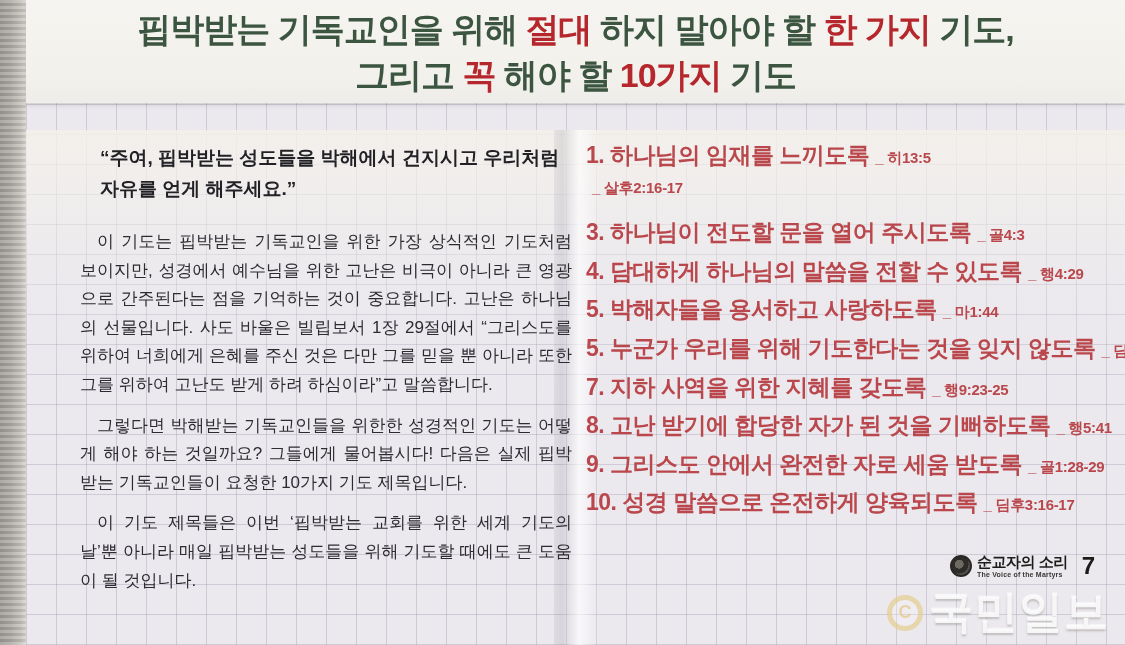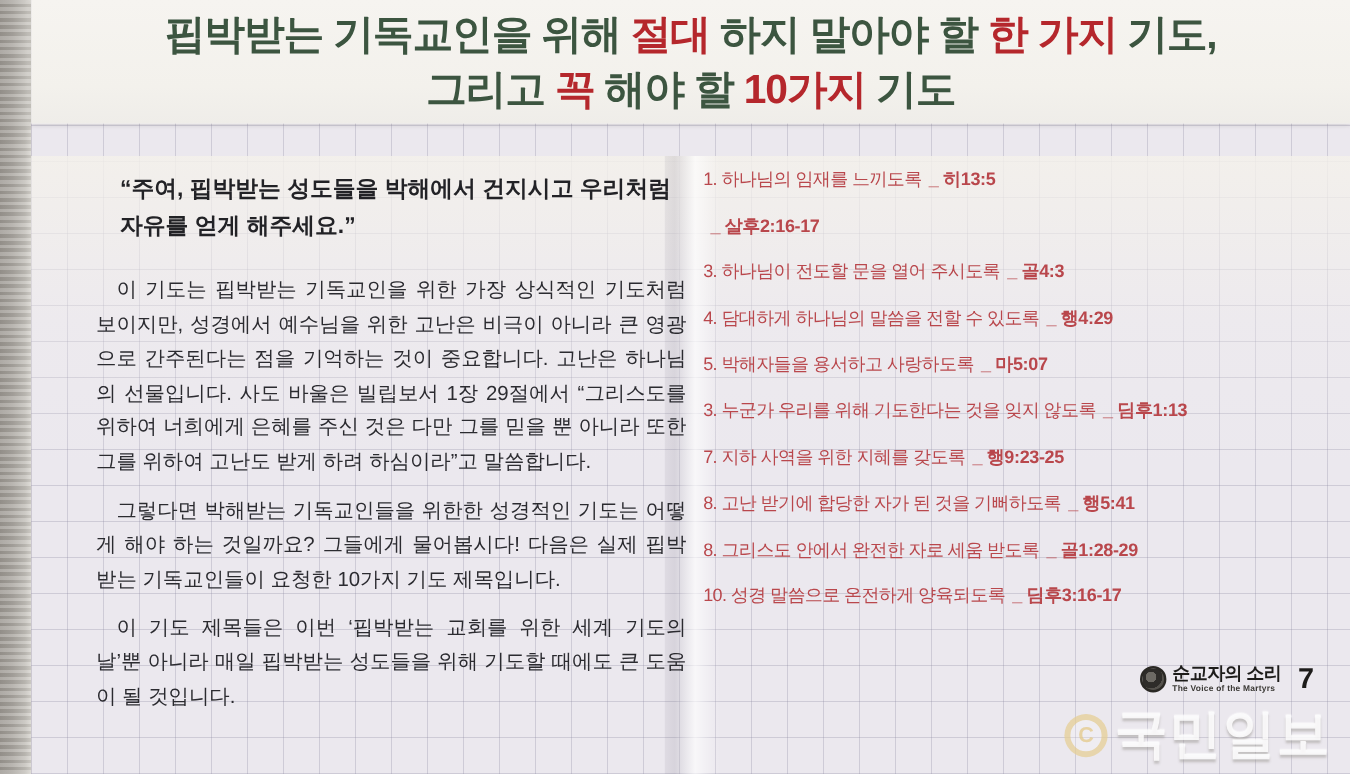--- a/index.html
+++ b/index.html
@@ -68,21 +68,21 @@
   }
   
   .right-col{
     position:absolute;left:560px;top:140px;width:540px;
     list-style:none;margin:0;padding:0;
   }
   .prayer{
     height:38.6px;display:flex;align-items:baseline;
     color:#b9474c;white-space:nowrap;
   }
-  .prayer .label{font-size:15px;font-weight:normal;letter-spacing:-0.5px;}
+  .prayer .label{font-size:23px;font-weight:bold;letter-spacing:-0.5px;}
   .prayer .ref{font-size:15px;font-weight:bold;margin-left:6px;letter-spacing:-0.3px;}
   
   .footer{
     position:absolute;right:30px;top:552px;
     display:flex;gap:14px;
   }
   .vom{display:flex;align-items:center;gap:5px;}
   .vom-icon{
     width:22px;height:22px;border-radius:50%;
     background:radial-gradient(circle at 40% 40%,#6d6a64 0 28%,#2e2c29 30% 60%,#55524d 62% 100%);
@@ -148,36 +148,36 @@
       <li class="prayer">
           <span class="label">3. 하나님이 전도할 문을 열어 주시도록</span>
           <span class="ref">_ 골4:3</span>
         </li>
       <li class="prayer">
           <span class="label">4. 담대하게 하나님의 말씀을 전할 수 있도록</span>
           <span class="ref">_ 행4:29</span>
         </li>
       <li class="prayer">
           <span class="label">5. 박해자들을 용서하고 사랑하도록</span>
-          <span class="ref">_ 마5:07</span>
-        </li>
-      <li class="prayer">
-          <span class="label">3. 누군가 우리를 위해 기도한다는 것을 잊지 않도록</span>
+          <span class="ref">_ 마1:44</span>
+        </li>
+      <li class="prayer">
+          <span class="label">5. 누군가 우리를 위해 기도한다는 것을 잊지 않도록</span>
           <span class="ref">_ 딤후1:13</span>
         </li>
       <li class="prayer">
           <span class="label">7. 지하 사역을 위한 지혜를 갖도록</span>
           <span class="ref">_ 행9:23-25</span>
         </li>
       <li class="prayer">
           <span class="label">8. 고난 받기에 합당한 자가 된 것을 기뻐하도록</span>
           <span class="ref">_ 행5:41</span>
         </li>
       <li class="prayer">
-          <span class="label">8. 그리스도 안에서 완전한 자로 세움 받도록</span>
+          <span class="label">9. 그리스도 안에서 완전한 자로 세움 받도록</span>
           <span class="ref">_ 골1:28-29</span>
         </li>
       <li class="prayer">
           <span class="label">10. 성경 말씀으로 온전하게 양육되도록</span>
           <span class="ref">_ 딤후3:16-17</span>
         </li>
     </ul>
 
     <div class="footer">
       <div class="vom">

